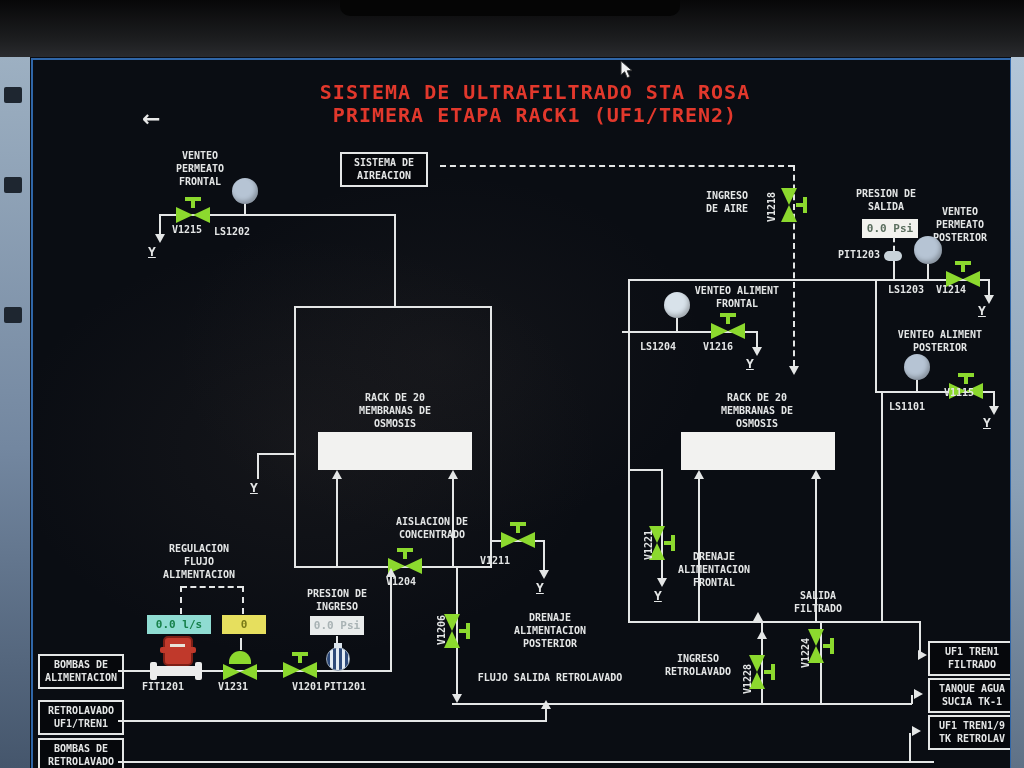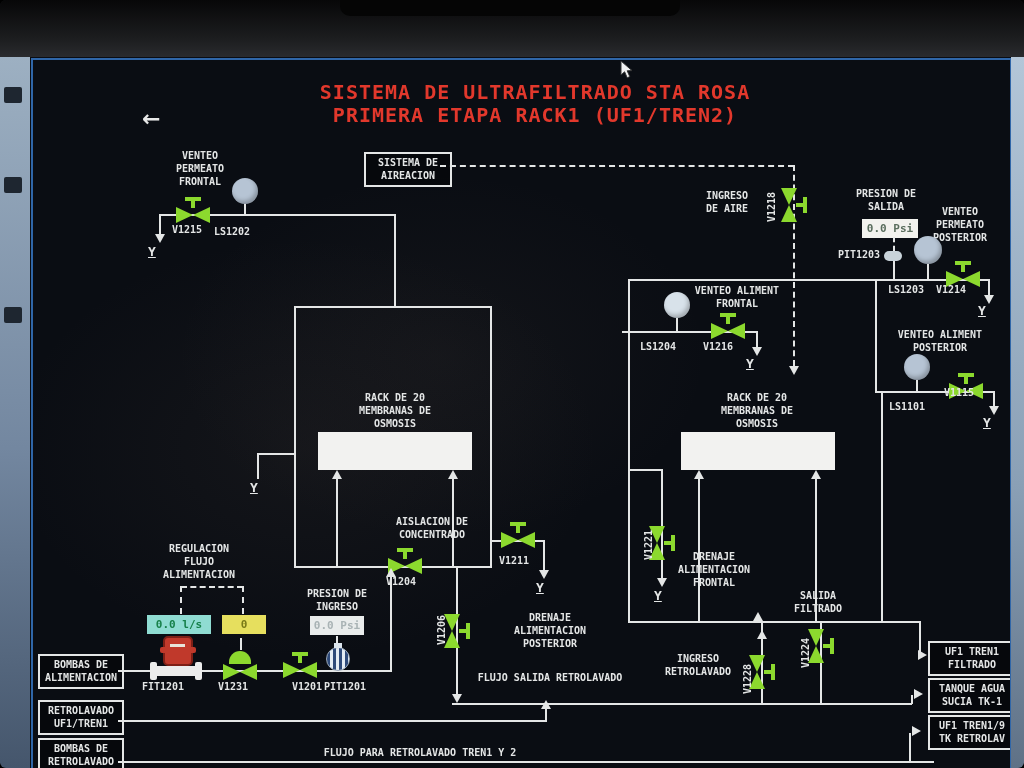--- a/index.html
+++ b/index.html
@@ -1,17 +1,17 @@
 <!DOCTYPE html>
 <html style="--bg: #0a0d13; --line: #e4e6e6; --valve: #8cd92e; --title: #e2382c; --cyan_box: #8fdcd2; --yellow_box: #e6df5e; --circle: #b6c4d4; --circle_light: #d8e2ea; --red_instrument: #c0392b; --blue_instrument: #2e4a7a;"><head>
 <meta charset="utf-8">
 <style>
   html,body{margin:0;padding:0;background:#000;}
   #photo{position:relative;width:1024px;height:768px;overflow:hidden;background:#101216;
-    font-family:"DejaVu Sans Mono","Liberation Mono",monospace;border-radius:6px;}
+    font-family:"DejaVu Sans Mono","Liberation Mono",monospace;}
   
   #screen{position:absolute;left:30px;top:57px;width:981px;height:711px;
     background:
       radial-gradient(420px 300px at 28% 55%, rgba(110,95,85,.10), rgba(0,0,0,0) 70%),
       radial-gradient(380px 260px at 42% 42%, rgba(120,105,95,.08), rgba(0,0,0,0) 70%),
       #0a0d13;}
   #frame{position:absolute;left:31px;top:58px;width:977px;height:709px;border:2px solid #2f66a8;z-index:25;pointer-events:none;}
   
   .bezel-top{position:absolute;left:0;top:0;width:1024px;height:57px;background:linear-gradient(180deg,#070708,#1d1e20 70%,#2a2b2e);z-index:30;}
   .hinge{position:absolute;left:340px;top:0;width:340px;height:16px;background:#050505;border-radius:0 0 10px 10px;z-index:31;}
@@ -83,21 +83,21 @@
   <u class="ydr" style="left:148px;top:244px"></u>
   <span class="vlv" style="left:176px;top:197px">
       <s class="stm"></s>
     </span>
   <span class="tag" style="left:172px;top:224px">V1215</span>
   <i class="vl" style="left:244px;top:203px;height:12px"></i>
   <span class="lscir" style="left:232px;top:178px"></span>
   <span class="tag" style="left:214px;top:226px">LS1202</span>
   <i class="vl" style="left:394px;top:214px;height:93px"></i>
 
-  <div class="wbox" style="left:364px;top:152px;width:80px">SISTEMA DE
+  <div class="wbox" style="left:340px;top:152px;width:80px">SISTEMA DE
 AIREACION</div>
   <i class="dh" style="left:440px;top:165px;width:354px"></i>
   <i class="dv" style="left:793px;top:165px;height:201px"></i>
   <b class="ad" style="left:789px;top:366px"></b>
   <div class="lbl" style="left:687px;top:190px;width:80px">INGRESO
 DE AIRE</div>
   <span class="vlv v" style="left:777px;top:192px">
       <s class="stm"></s>
     </span>
   <span class="lblv" style="left:766px;top:222px">V1218</span>
@@ -172,21 +172,21 @@
 CONCENTRADO</div>
   <i class="hl" style="left:294px;top:566px;width:198px"></i>
   <span class="vlv" style="left:388px;top:548px">
       <s class="stm"></s>
     </span>
   <span class="tag" style="left:386px;top:576px">V1204</span>
   <i class="hl" style="left:490px;top:540px;width:55px"></i>
   <span class="vlv" style="left:501px;top:522px">
       <s class="stm"></s>
     </span>
-  <span class="tag" style="left:499px;top:555px">V1211</span>
+  <span class="tag" style="left:480px;top:555px">V1211</span>
   <i class="vl" style="left:543px;top:540px;height:34px"></i>
   <b class="ad" style="left:539px;top:570px"></b>
   <u class="ydr" style="left:536px;top:580px"></u>
   <div class="lbl" style="left:500px;top:612px;width:100px">DRENAJE
 ALIMENTACION
 POSTERIOR</div>
 
   <i class="vl" style="left:456px;top:566px;height:128px"></i>
   <span class="vlv v" style="left:440px;top:618px">
       <s class="stm"></s>
@@ -278,21 +278,20 @@
     </span>
   <span class="lblv" style="left:742px;top:694px">V1228</span>
   <i class="vl" style="left:820px;top:621px;height:83px"></i>
   <span class="vlv v" style="left:804px;top:633px">
       <s class="stm"></s>
     </span>
   <span class="lblv" style="left:800px;top:668px">V1224</span>
 
   <div class="wbox" style="left:38px;top:738px;width:78px">BOMBAS DE
 RETROLAVADO</div>
-  <div class="lbl" style="left:280px;top:747px;width:280px">FLUJO PARA RETROLAVADO TREN1 Y 2</div>
   <i class="hl" style="left:118px;top:761px;width:816px"></i>
   <i class="vl" style="left:909px;top:733px;height:29px"></i>
   <b class="arr" style="left:912px;top:726px"></b>
 
   <div class="wbox" style="left:928px;top:641px;width:80px">UF1 TREN1
 FILTRADO</div>
   <div class="wbox" style="left:928px;top:678px;width:80px">TANQUE AGUA
 SUCIA TK-1</div>
   <div class="wbox" style="left:928px;top:715px;width:80px">UF1 TREN1/9
 TK RETROLAV</div>

